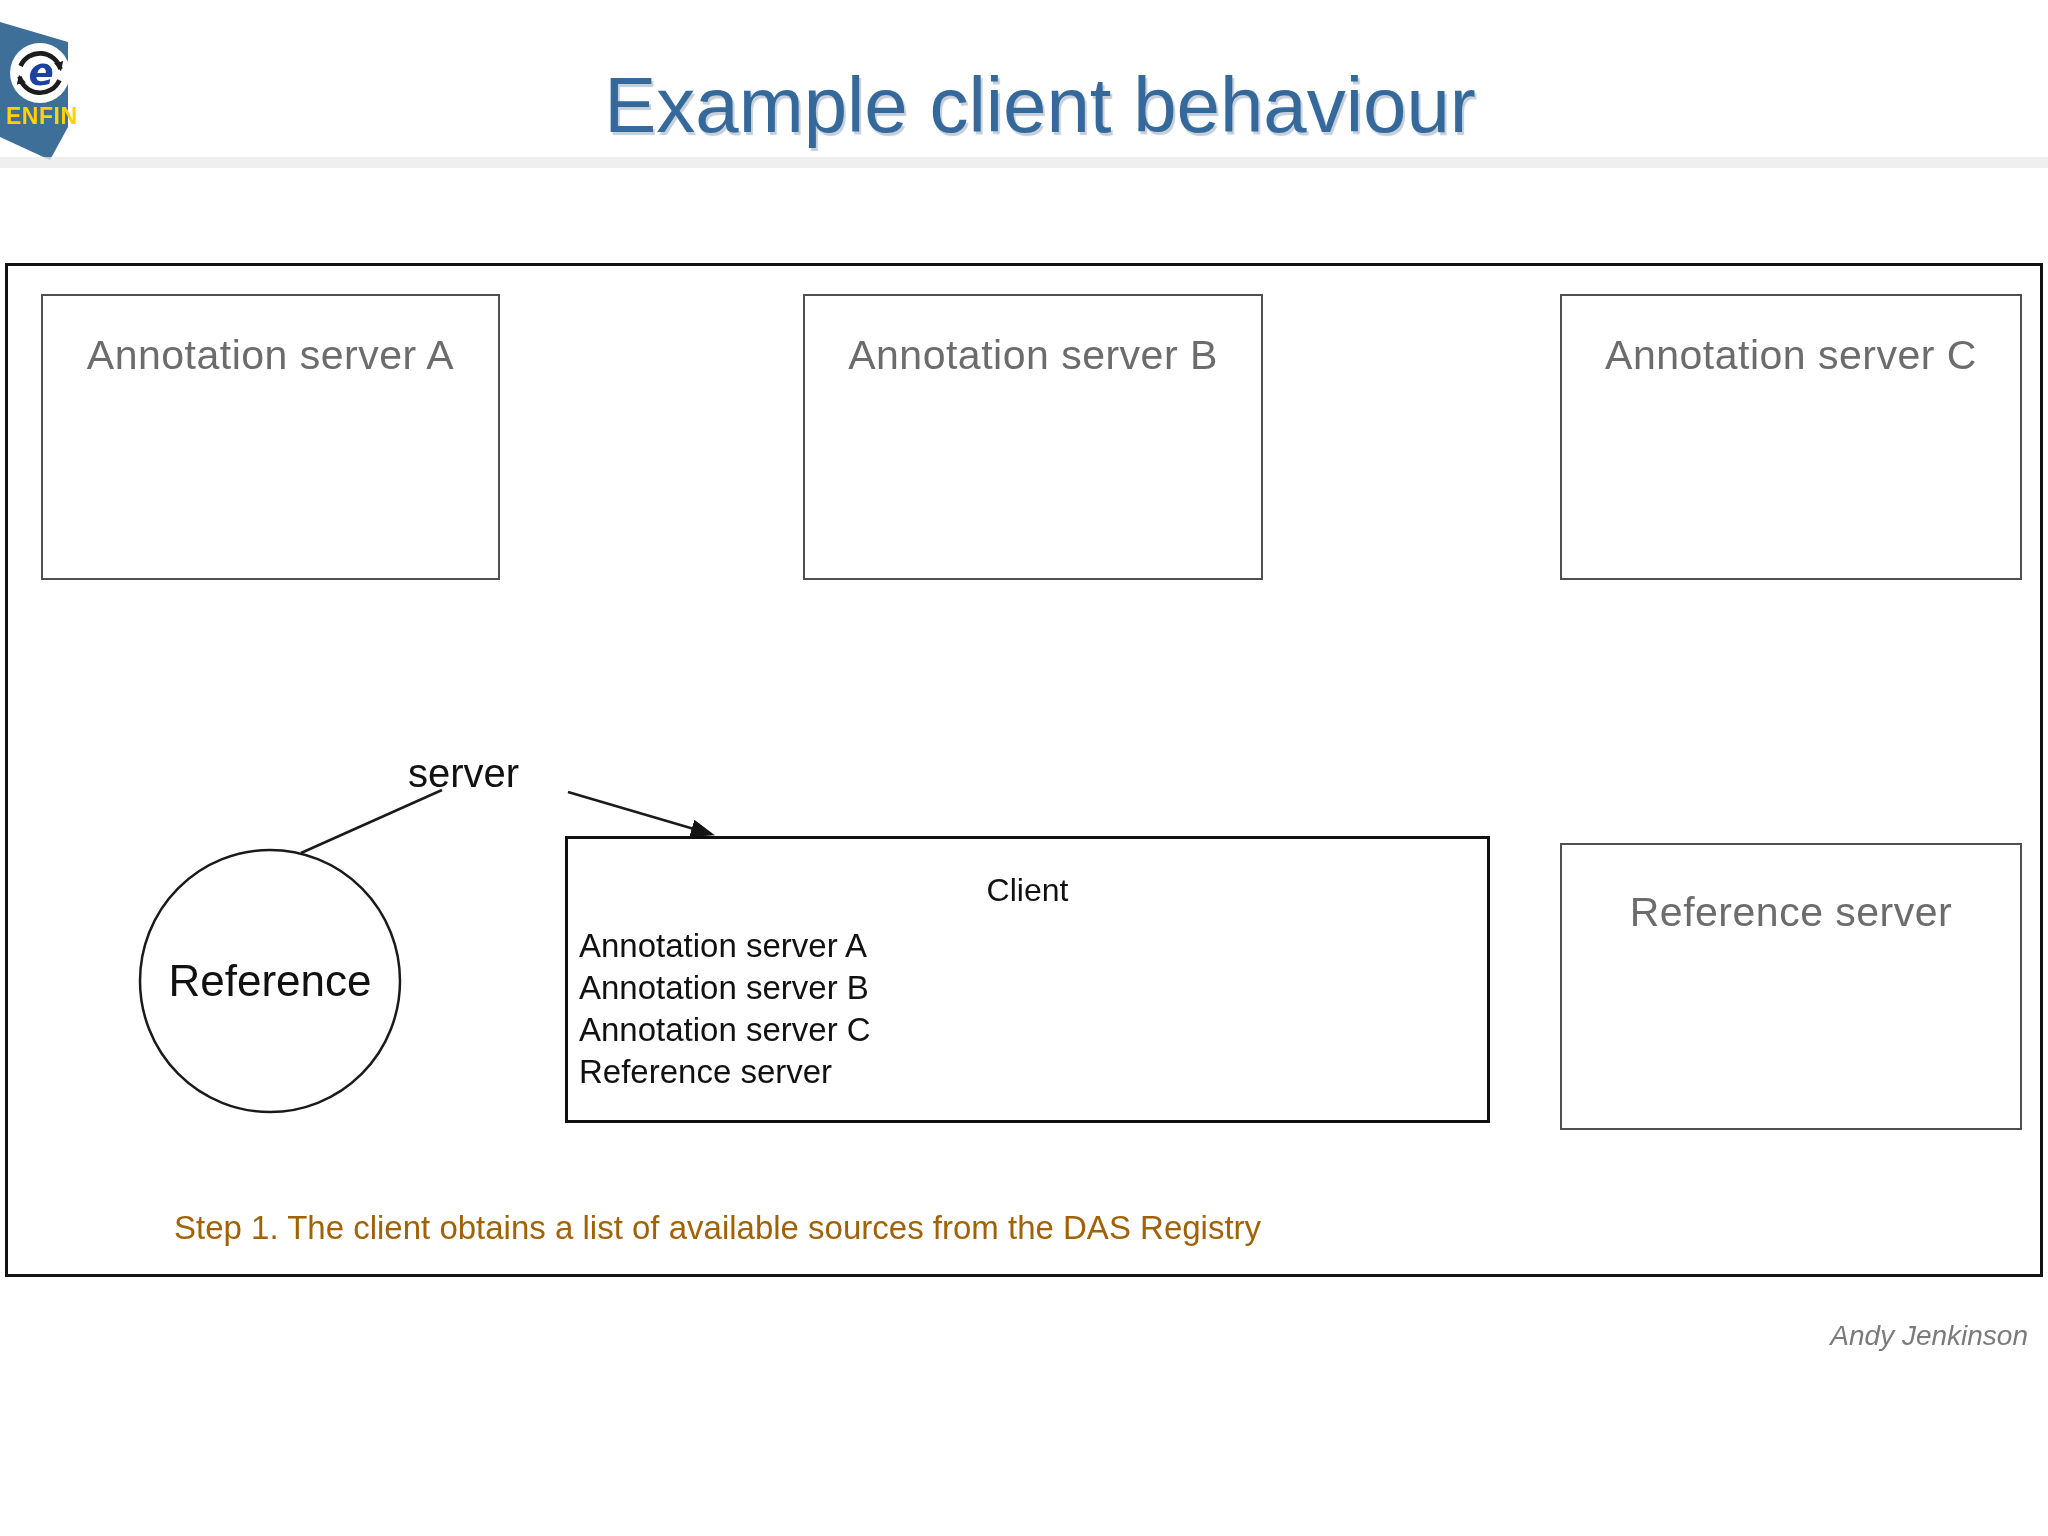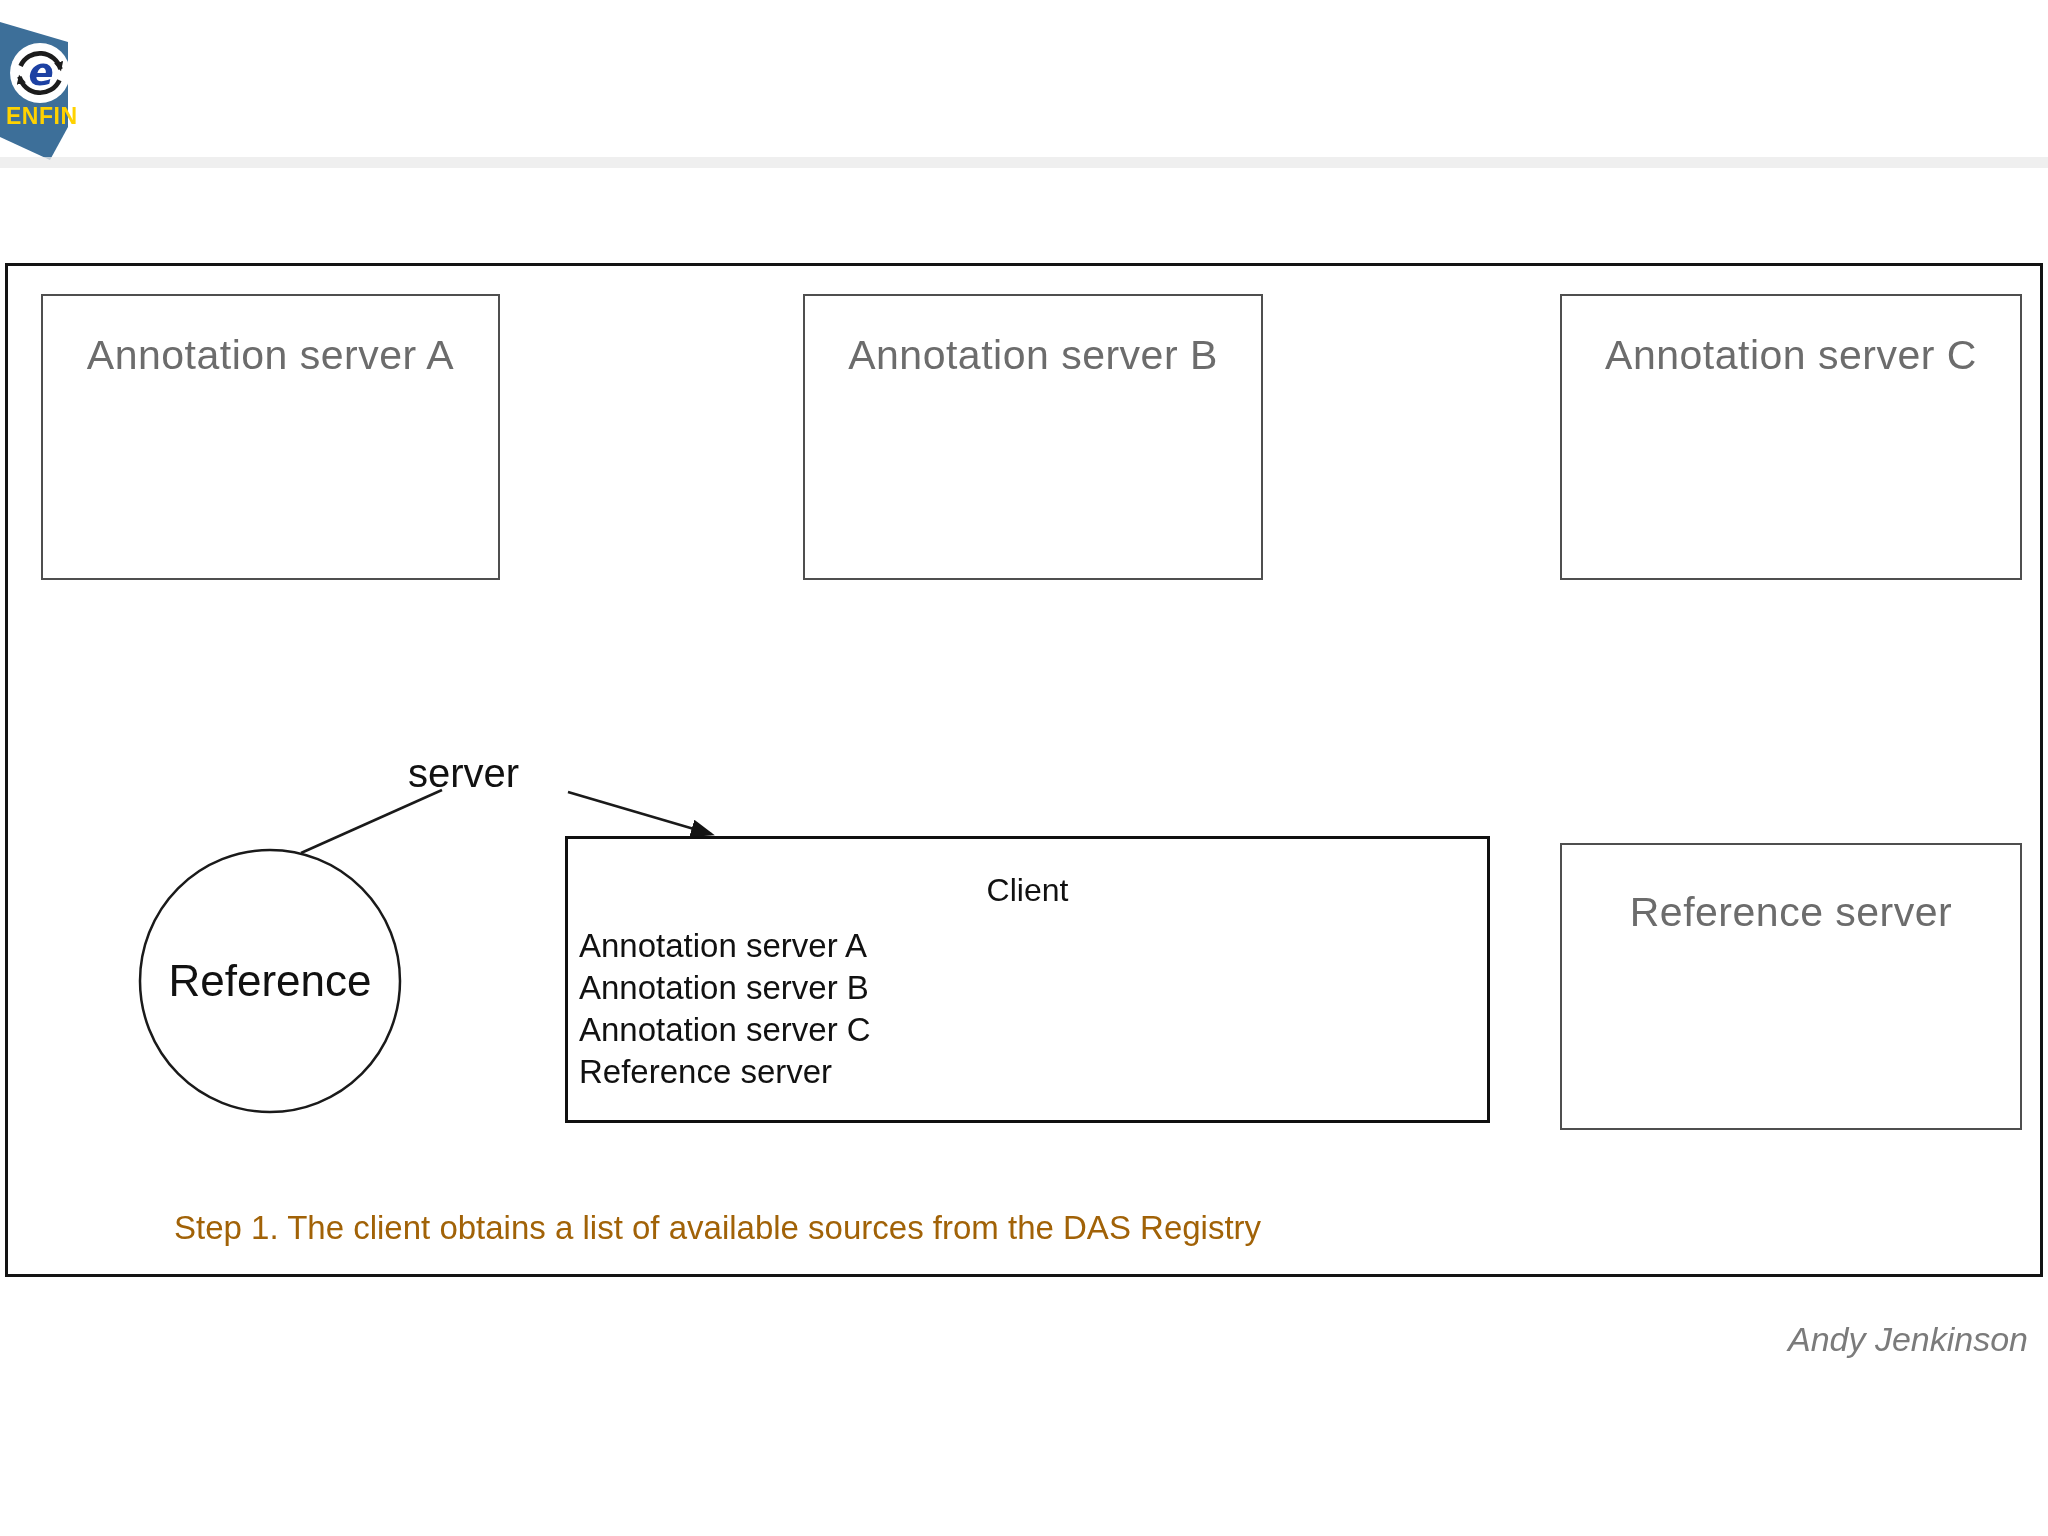--- a/index.html
+++ b/index.html
@@ -68,21 +68,21 @@
   }
   #sources-label {
     position:absolute; left:408px; top:751px; font-size:40px; color:#111111;
   }
   
   #step-caption {
     position:absolute; left:174px; top:1209px; font-size:33px; color:#a16207;
     white-space:nowrap;
   }
   #attribution {
-    position:absolute; right:20px; top:1320px; font-size:34px; font-style:italic;
+    position:absolute; right:20px; top:1320px; font-size:28px; font-style:italic;
     color:#7b7b7b; white-space:nowrap;
   }
 </style>
 </head>
 <body>
 
 <div id="slide">
 
   <div id="logo">
     <div id="logo-flag"></div>
@@ -93,20 +93,21 @@
         </marker>
       </defs>
       <circle cx="30" cy="30" r="29" fill="#ffffff"></circle>
       <path d="M 11.2 23.2 A 20.5 20.5 0 0 1 49.8 26.3" fill="none" stroke="#1c1c1c" stroke-width="4.5" marker-end="url(#logoArrow)"></path>
       <path d="M 48.8 37 A 20.5 20.5 0 0 1 10.2 33.6" fill="none" stroke="#1c1c1c" stroke-width="4.5" marker-end="url(#logoArrow)"></path>
       <text x="31" y="42" text-anchor="middle" font-size="36" font-weight="bold" font-style="italic" font-family="DejaVu Sans, sans-serif" fill="#1d41a3">e</text>
     </svg>
     <div id="logo-brand">ENFIN</div>
   </div>
 
+  <div id="title">Example client behaviour</div>
   <div id="title-band"></div>
 
   <div id="frame"></div>
 
   <div class="server-box" id="box-a">
     <span class="server-label">Annotation server A</span>
   </div>
   <div class="server-box" id="box-b">
     <span class="server-label">Annotation server B</span>
   </div>

